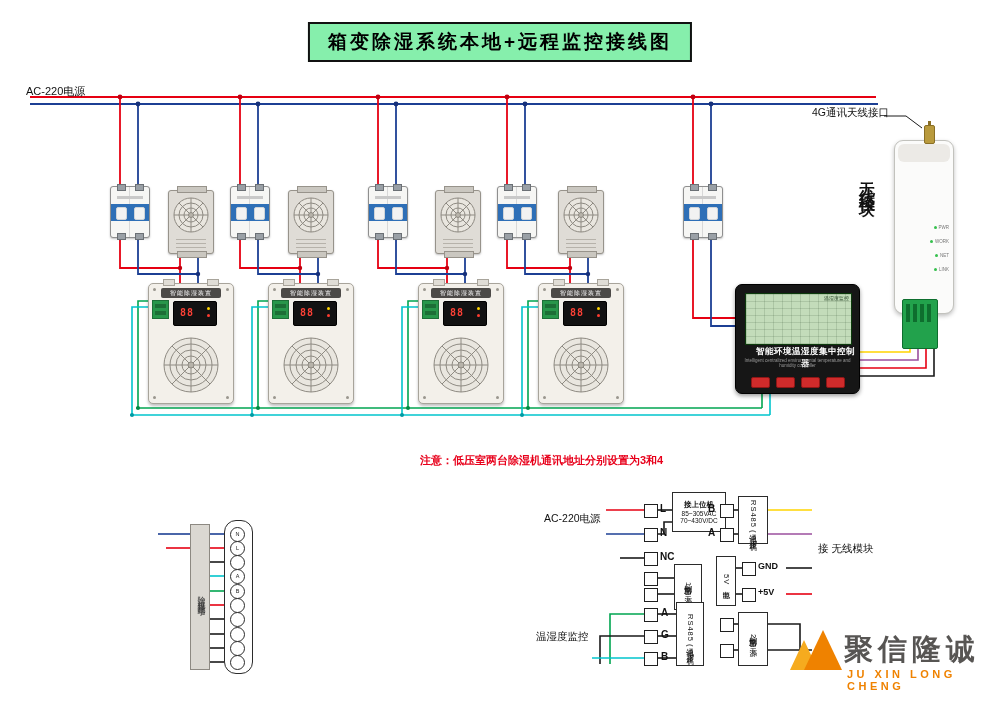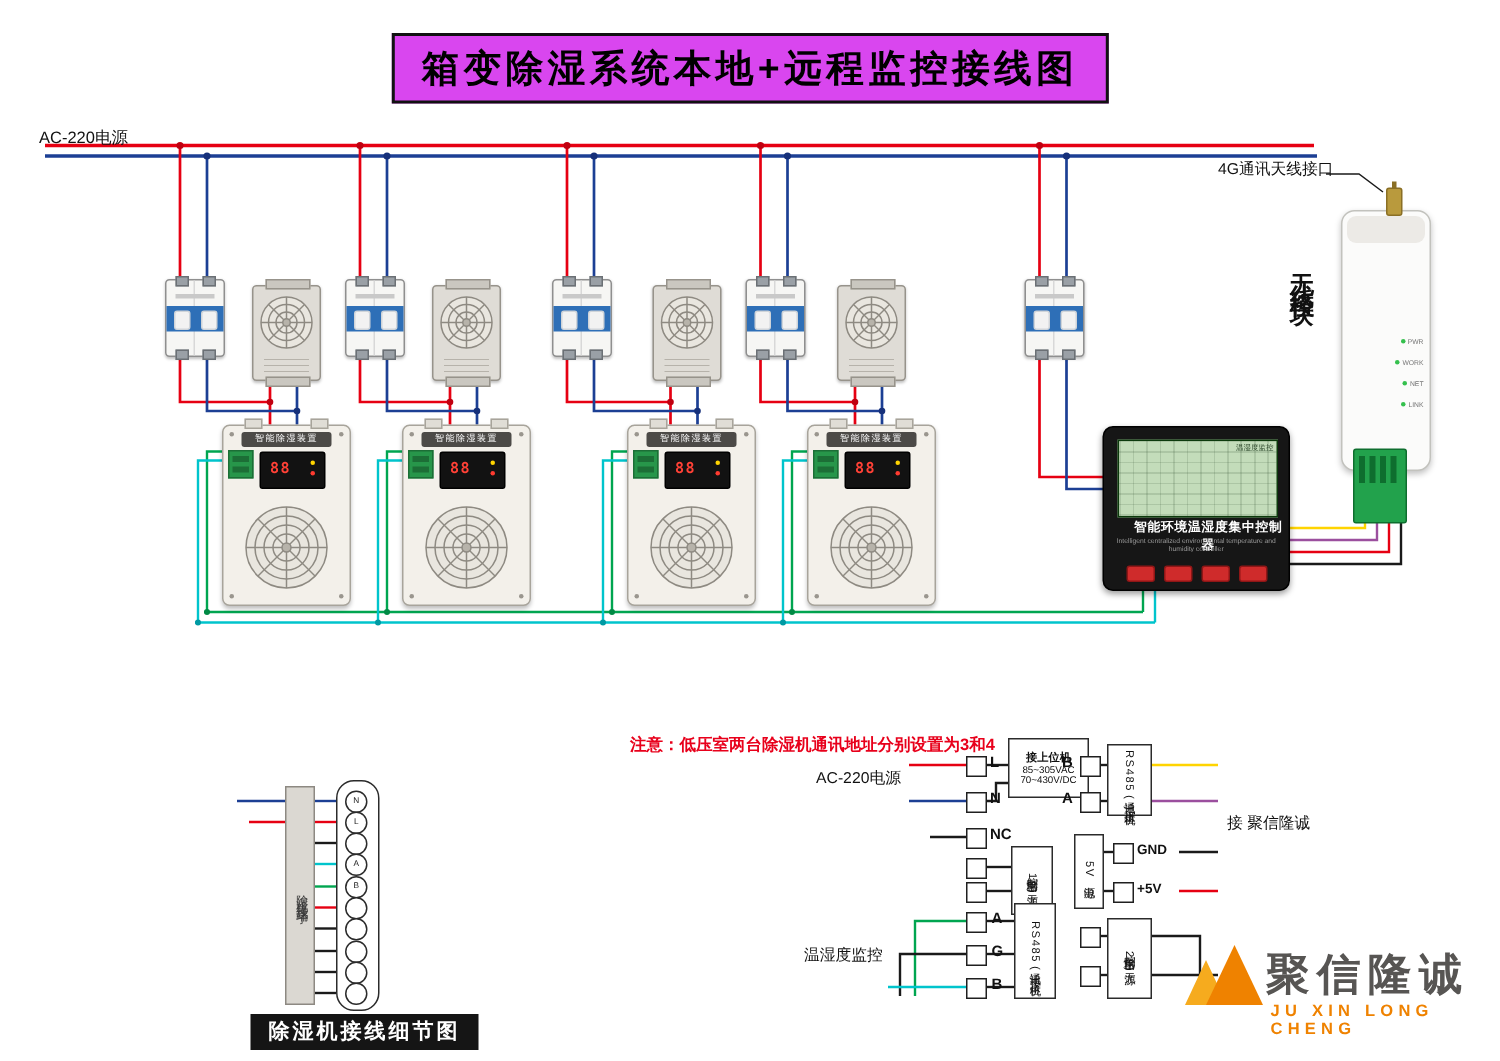--- a/index.html
+++ b/index.html
@@ -4,22 +4,22 @@
 <style>
   html,body{margin:0;padding:0;background:#fff;}
   body{font-family:"Liberation Sans","DejaVu Sans",sans-serif;}
   #canvas{position:relative;width:1000px;height:707px;background:#ffffff;overflow:hidden;}
   .abs{position:absolute;}
   svg.wires{position:absolute;left:0;top:0;z-index:1;}
   .comp{position:absolute;z-index:2;}
   .txt{position:absolute;z-index:3;color:#111;}
 
   
-  .title{top:22px;left:50%;transform:translateX(-50%);border:2.5px solid #111;background:#d946ef;
-         font-size:25px;font-weight:700;letter-spacing:3px;padding:5px 18px;white-space:nowrap;z-index:3;}
+  .title{top:22px;left:50%;transform:translateX(-50%);border:2.5px solid #111;background:#86efac;
+         font-size:19px;font-weight:700;letter-spacing:3px;padding:5px 18px;white-space:nowrap;z-index:3;}
 
   
   .breaker{width:38px;height:50px;background:#f6f6f4;border:1px solid #8f8f8f;border-radius:3px;box-shadow:0 1px 2px rgba(0,0,0,.25);}
   .breaker .term{position:absolute;width:7px;height:5px;background:#9aa0a6;border:1px solid #6b7075;}
   .breaker .band{position:absolute;left:0;right:0;top:17px;height:17px;background:#2e6fb7;}
   .breaker .toggle{position:absolute;width:9px;height:11px;background:#f2f2f2;border:1px solid #cfd4d9;border-radius:2px;top:20px;}
   .breaker .mark{position:absolute;top:9px;left:6px;right:6px;height:3px;background:#c9c9c9;}
   .breaker .split{position:absolute;top:0;bottom:0;left:18px;width:1px;background:#d8d8d8;}
 
   
@@ -531,38 +531,37 @@
   </div>
   <div class="comp modblock">
     <i style="left:3px"></i>
       <i style="left:10px"></i>
       <i style="left:17px"></i>
       <i style="left:24px"></i>
   </div>
   <div class="abs modlabel">无线模块</div>
   <div class="abs antlabel">4G通讯天线接口</div>
 
-  <div class="abs note" style="left:420px;top:489px">注意：低压室两台除湿机通讯地址分别设置为3和4</div>
+  <div class="abs note" style="left:420px;top:453px">注意：低压室两台除湿机通讯地址分别设置为3和4</div>
 
   <div class="abs tbar">
     <span>除湿机接线端子</span>
   </div>
   <div class="abs tstrip">
     <div class="tc" style="top:6px">N</div>
     <div class="tc" style="top:20px">L</div>
     <div class="tc" style="top:34px"></div>
     <div class="tc" style="top:48px">A</div>
     <div class="tc" style="top:63px">B</div>
     <div class="tc" style="top:77px"></div>
     <div class="tc" style="top:91px"></div>
     <div class="tc" style="top:106px"></div>
     <div class="tc" style="top:120px"></div>
     <div class="tc" style="top:134px"></div>
   </div>
-  <div class="abs cap" style="left:167px;top:676px">除湿机接线细节图</div>
 
   <div class="sq" style="left:644px;top:504px"></div>
   <div class="sq" style="left:644px;top:528px"></div>
   <div class="sq" style="left:644px;top:552px"></div>
   <div class="sq" style="left:644px;top:572px"></div>
   <div class="sq" style="left:644px;top:588px"></div>
   <div class="sq" style="left:644px;top:608px"></div>
   <div class="sq" style="left:644px;top:630px"></div>
   <div class="sq" style="left:644px;top:652px"></div>
   <div class="sqlab" style="left:660px;top:503px">L</div>
@@ -580,21 +579,21 @@
   <div class="dlab" style="left:544px;top:512px">AC-220电源</div>
   <div class="dbox v" style="left:674px;top:564px;width:26px;height:44px">控制输出1(无源)</div>
   <div class="dbox v" style="left:676px;top:602px;width:26px;height:62px">RS485通讯(接下位机)</div>
   <div class="dlab" style="left:536px;top:630px">温湿度监控</div>
 
   <div class="sqlab" style="left:708px;top:503px">B</div>
   <div class="sqlab" style="left:708px;top:527px">A</div>
   <div class="sq" style="left:720px;top:504px"></div>
   <div class="sq" style="left:720px;top:528px"></div>
   <div class="dbox v" style="left:738px;top:496px;width:28px;height:46px">RS485通讯(接上位机)</div>
-  <div class="dlab" style="left:818px;top:542px">接 聚信隆诚</div>
+  <div class="dlab" style="left:818px;top:542px">接 无线模块</div>
 
   <div class="dbox v" style="left:716px;top:556px;width:18px;height:48px">5V电源</div>
   <div class="sq" style="left:742px;top:562px"></div>
   <div class="sq" style="left:742px;top:588px"></div>
   <div class="sqlab" style="left:758px;top:561px;font-size:9px">GND</div>
   <div class="sqlab" style="left:758px;top:587px;font-size:9px">+5V</div>
 
   <div class="sq" style="left:720px;top:618px"></div>
   <div class="sq" style="left:720px;top:644px"></div>
   <div class="dbox v" style="left:738px;top:612px;width:28px;height:52px">控制输出2(无源)</div>

